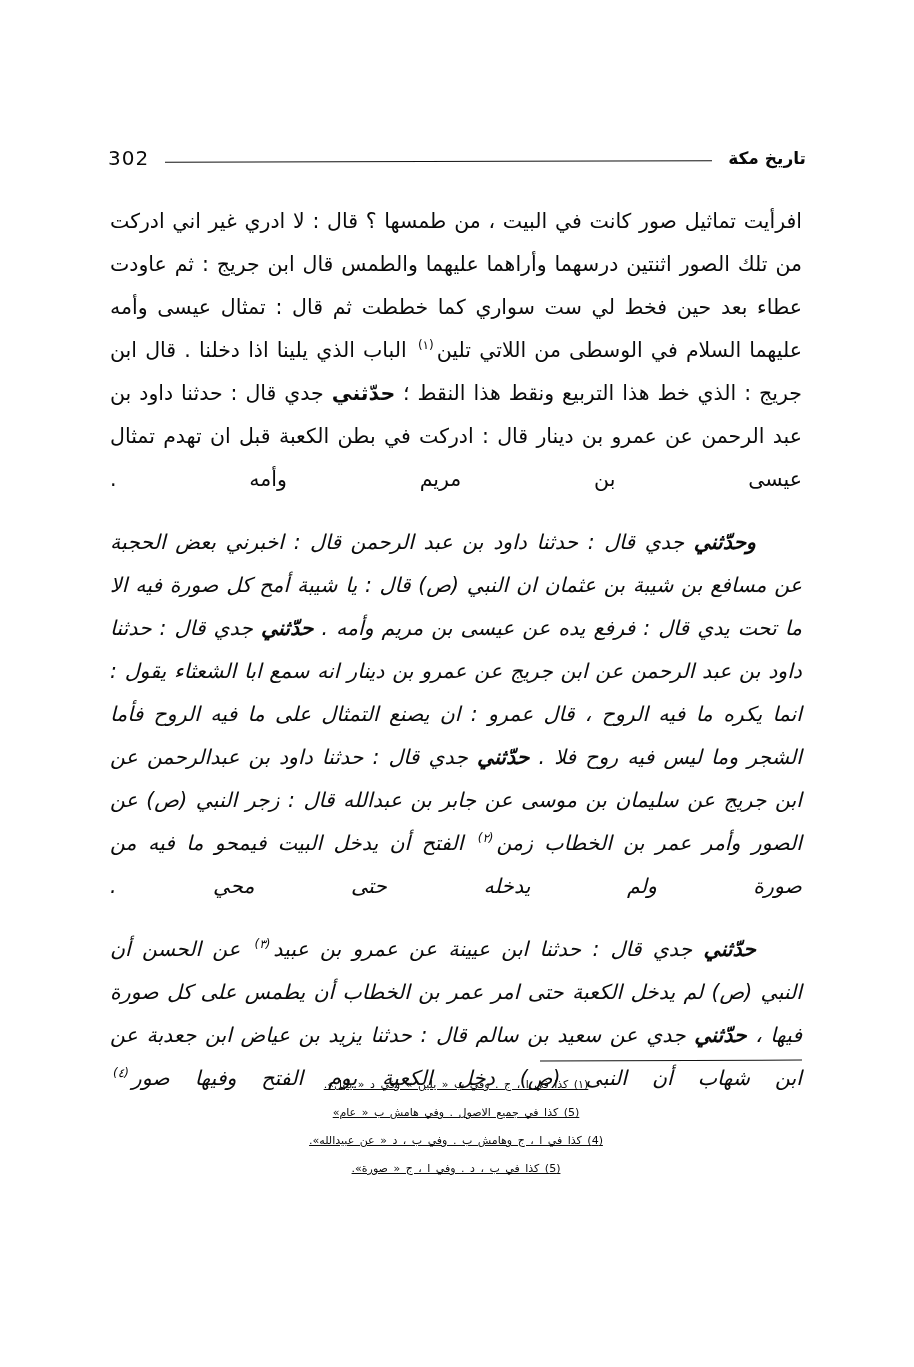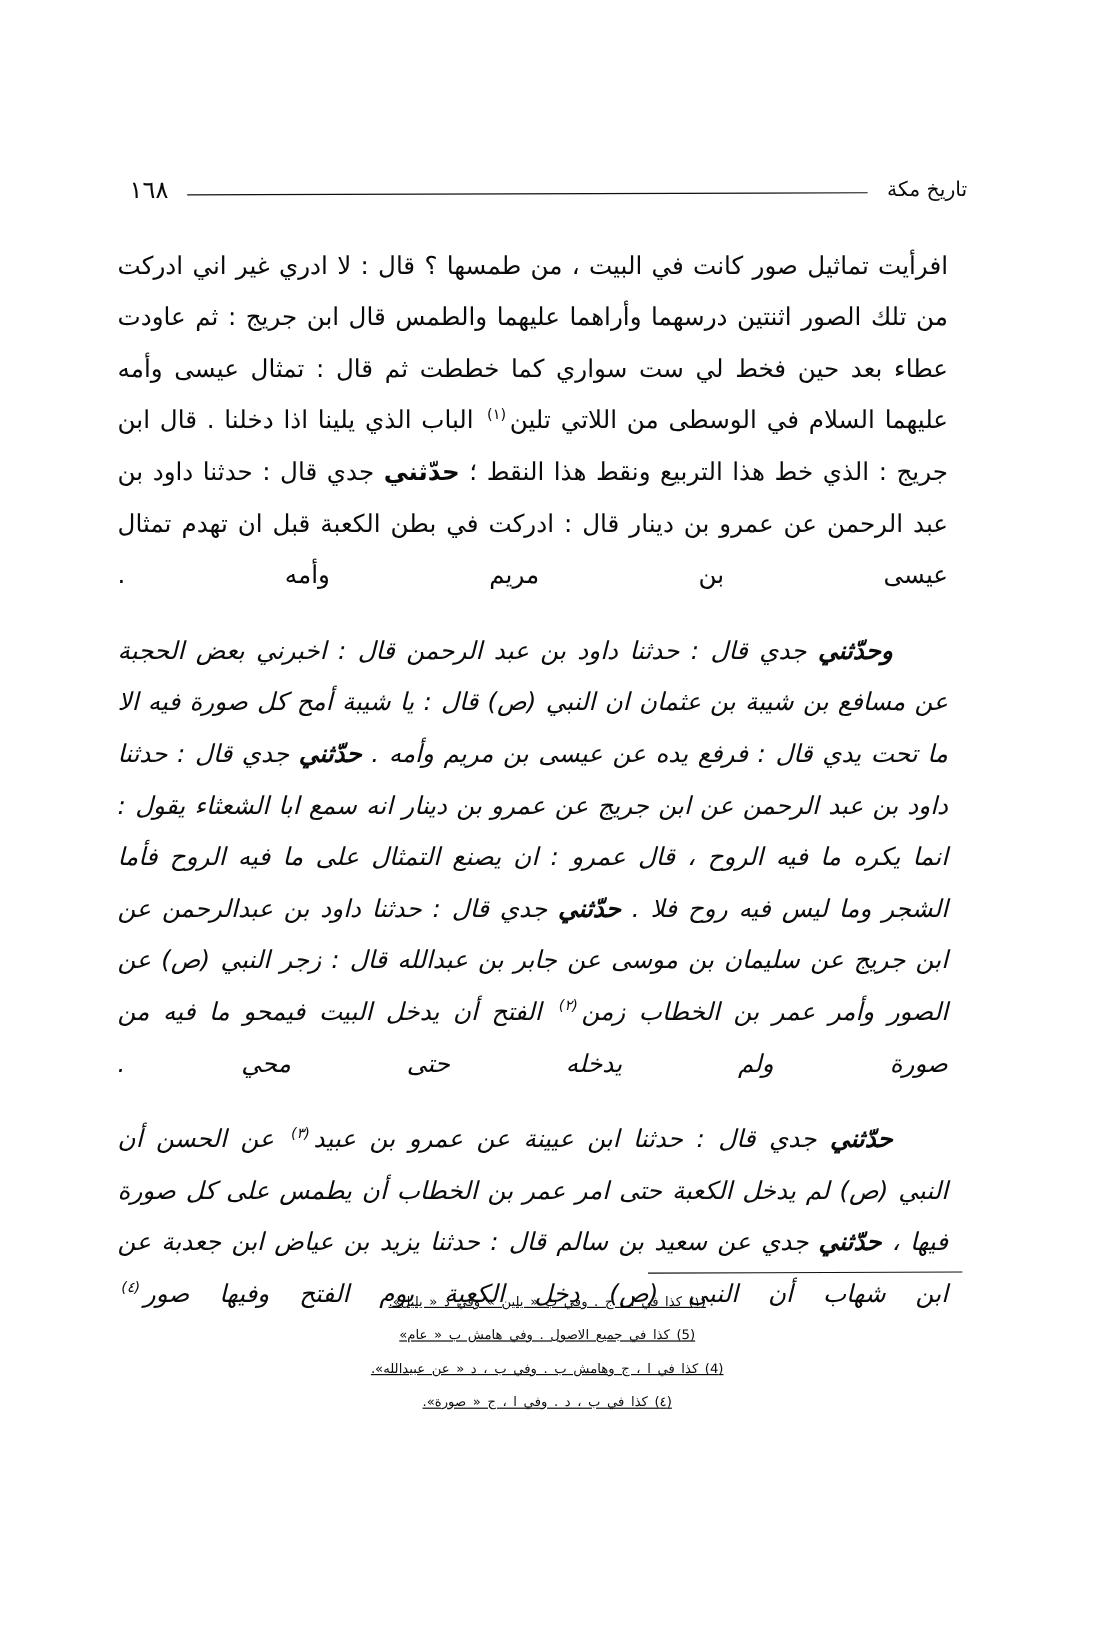--- a/index.html
+++ b/index.html
@@ -30,21 +30,21 @@
     left: 108px;
     right: 108px;
     height: 34px;
     display: flex;
     flex-direction: row;
     align-items: center;
     gap: 10px;
   }
   .running-head .book-title {
     font-size: 17px;
-    font-weight: 400;
+    font-weight: 700;
     white-space: nowrap;
     letter-spacing: 0.2px;
     transform: translateY(-1px);
   }
   .running-head .rule {
     flex: 1 1 auto;
     height: 0;
     border-top: 1.6px solid #111;
     margin: 0 6px;
     transform: translateY(2px) rotate(-0.18deg);
@@ -53,21 +53,21 @@
     font-size: 20px;
     letter-spacing: 1px;
     white-space: nowrap;
     transform: translateY(-1px);
   }
 
   
   .textblock {
     position: absolute;
     top: 200px;
-    left: 98px;
+    left: 110px;
     width: 692px;
   }
 
   p.para {
     margin: 0 0 20px 0;
     font-size: 20.5px;
     line-height: 43px;
     text-align: justify;
     text-align-last: justify;
     word-spacing: 1px;
@@ -120,32 +120,32 @@
   }
 </style>
 </head>
 <body>
 
 <div class="page">
 
   <div class="running-head">
     <span class="book-title">تاريخ مكة</span>
     <span class="rule"></span>
-    <span class="folio">١٦٨</span>
+    <span class="folio">302</span>
   </div>
 
   <div class="textblock">
     <p class="para"><span>افرأيت تماثيل صور كانت في البيت ، من طمسها ؟ قال : لا ادري غير اني ادركت من تلك الصور اثنتين درسهما وأراهما عليهما والطمس قال ابن جريج : ثم عاودت عطاء بعد حين فخط لي ست سواري كما خططت ثم قال : تمثال عيسى وأمه عليهما السلام في الوسطى من اللاتي تلين</span><sup class="fn">(١)</sup><span> الباب الذي يلينا اذا دخلنا . قال ابن جريج : الذي خط هذا التربيع ونقط هذا النقط ؛ </span><span class="b">حدّثني</span><span> جدي قال : حدثنا داود بن عبد الرحمن عن عمرو بن دينار قال : ادركت في بطن الكعبة قبل ان تهدم تمثال عيسى بن مريم وأمه .</span></p>
     <p class="para indent"><span class="b">وحدّثني</span><span> جدي قال : حدثنا داود بن عبد الرحمن قال : اخبرني بعض الحجبة عن مسافع بن شيبة بن عثمان ان النبي (ص) قال : يا شيبة أمح كل صورة فيه الا ما تحت يدي قال : فرفع يده عن عيسى بن مريم وأمه . </span><span class="b">حدّثني</span><span> جدي قال : حدثنا داود بن عبد الرحمن عن ابن جريج عن عمرو بن دينار انه سمع ابا الشعثاء يقول : انما يكره ما فيه الروح ، قال عمرو : ان يصنع التمثال على ما فيه الروح فأما الشجر وما ليس فيه روح فلا . </span><span class="b">حدّثني</span><span> جدي قال : حدثنا داود بن عبدالرحمن عن ابن جريج عن سليمان بن موسى عن جابر بن عبدالله قال : زجر النبي (ص) عن الصور وأمر عمر بن الخطاب زمن</span><sup class="fn">(٢)</sup><span> الفتح أن يدخل البيت فيمحو ما فيه من صورة ولم يدخله حتى محي .</span></p>
     <p class="para indent"><span class="b">حدّثني</span><span> جدي قال : حدثنا ابن عيينة عن عمرو بن عبيد</span><sup class="fn">(٣)</sup><span> عن الحسن أن النبي (ص) لم يدخل الكعبة حتى امر عمر بن الخطاب أن يطمس على كل صورة فيها ، </span><span class="b">حدّثني</span><span> جدي عن سعيد بن سالم قال : حدثنا يزيد بن عياض ابن جعدبة عن ابن شهاب أن النبى (ص) دخل الكعبة يوم الفتح وفيها صور</span><sup class="fn">(٤)</sup></p>
   </div>
 
   <div class="footnotes">
     <div class="fn-rule"></div>
     <ol class="fn-list">
         <li class="fn-item">(١) كذا في ا ، ج . وفي ب « يلين » وفي د « يليل».</li>
         <li class="fn-item">(5) كذا في جميع الاصول . وفي هامش ب « عام»</li>
         <li class="fn-item">(4) كذا في ا ، ج وهامش ب . وفي ب ، د « عن عبيدالله».</li>
-        <li class="fn-item">(٤) كذا في ب ، د . وفي ا ، ج « صورة».</li>
+        <li class="fn-item">(5) كذا في ب ، د . وفي ا ، ج « صورة».</li>
       </ol>
   </div>
 
 </div>
 
 </body></html>

